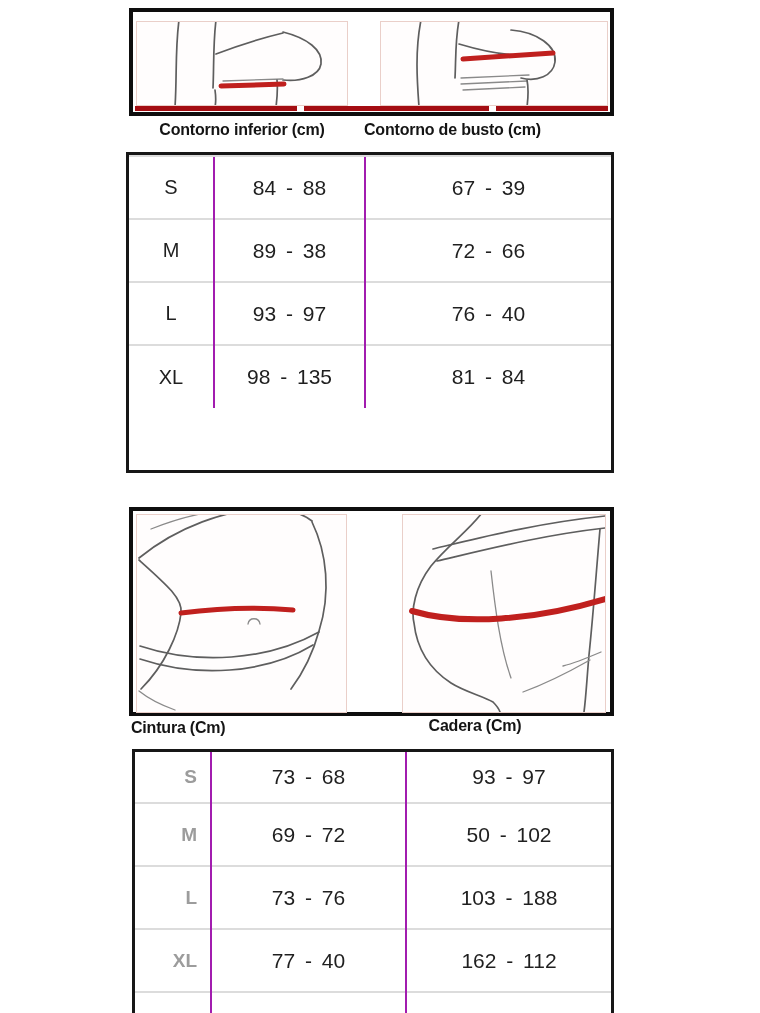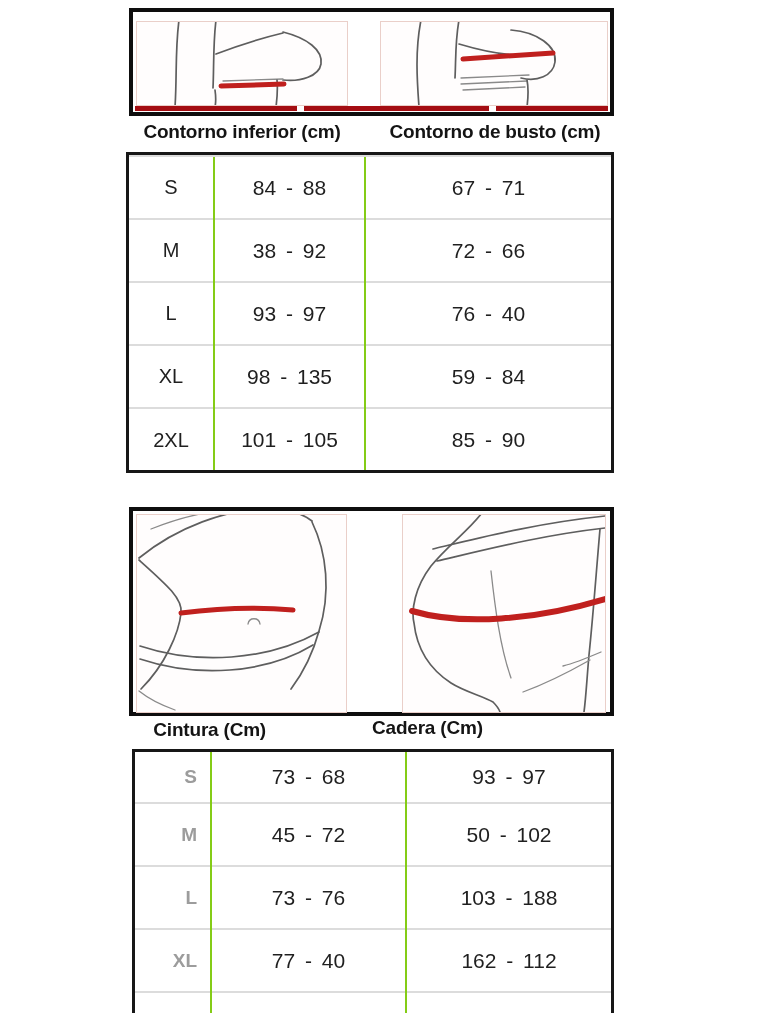--- a/index.html
+++ b/index.html
@@ -15,28 +15,28 @@
 
   .sketch{stroke:#5e5e5e;stroke-width:1.7;fill:none;stroke-linecap:round;}
   .sketch-light{stroke:#8a8a8a;stroke-width:1.3;fill:none;stroke-linecap:round;}
   .redline{stroke:#c0201e;stroke-width:5;fill:none;stroke-linecap:round;}
   .redline-thick{stroke:#c0201e;stroke-width:6;fill:none;stroke-linecap:round;}
 
   .red-bar{position:absolute;left:2px;right:2px;bottom:1px;height:5px;background:#a40d12;}
   .red-bar .notch{position:absolute;top:0;width:7px;height:5px;background:#fff;}
 
   
-  .measure-label{font-weight:700;font-size:19px;color:#141414;letter-spacing:-0.2px;white-space:nowrap;}
+  .measure-label{font-weight:700;font-size:16px;color:#141414;letter-spacing:-0.2px;white-space:nowrap;}
 
   
   .size-table-wrap{border:3px solid #171717;background:#fff;box-sizing:border-box;overflow:hidden;}
   table.size-table{border-collapse:collapse;width:100%;table-layout:fixed;}
   table.size-table td{border-top:2px solid #dcdcdc;text-align:center;vertical-align:middle;
                       font-size:21px;color:#1f1f1f;word-spacing:4px;}
-  table.size-table td+td{border-left:2px solid #84cc16;}
+  table.size-table td+td{border-left:2px solid #a21caf;}
 
   
   #table1 td.size-cell{font-size:20px;word-spacing:normal;}
 
   
   #table2-wrap{border-bottom:none;}
   table#table2 tr:first-child td{border-top:none;}
   #table2 td.size-cell{font-size:19px;font-weight:700;color:#9c9c9c;
                        text-align:right;padding-right:13px;word-spacing:normal;}
 </style>
@@ -72,54 +72,49 @@
     </svg>
   </div>
 
   <div class="red-bar">
     <span class="notch" style="left:162px;"></span>
     <span class="notch" style="left:354px;"></span>
   </div>
 </div>
 
 <div class="abs measure-label" style="left:128px;top:121px;width:228px;text-align:center;">Contorno inferior (cm)</div>
-<div class="abs measure-label" style="left:374px;top:121px;width:242px;text-align:center;">Contorno de busto (cm)</div>
+<div class="abs measure-label" style="left:364px;top:121px;width:242px;text-align:left;">Contorno de busto (cm)</div>
 
 <div class="abs size-table-wrap" style="left:126px;top:152px;width:488px;height:321px;">
   <table class="size-table" id="table1">
     <colgroup>
         <col style="width:85px">
         <col style="width:151px">
         <col>
       </colgroup>
     <tbody>
         <tr style="height:63px">
       <td class="size-cell">S</td>
       <td>84 - 88</td>
-      <td>67 - 71</td>
+      <td>67 - 39</td>
     </tr>
     <tr style="height:63px">
       <td class="size-cell">M</td>
-      <td>38 - 92</td>
+      <td>89 - 38</td>
       <td>72 - 66</td>
     </tr>
     <tr style="height:63px">
       <td class="size-cell">L</td>
       <td>93 - 97</td>
       <td>76 - 40</td>
     </tr>
     <tr style="height:63px">
       <td class="size-cell">XL</td>
       <td>98 - 135</td>
-      <td>59 - 84</td>
-    </tr>
-    <tr style="height:63px">
-      <td class="size-cell">2XL</td>
-      <td>101 - 105</td>
-      <td>85 - 90</td>
+      <td>81 - 84</td>
     </tr>
   </tbody>
     </table>
 </div>
 
 <div class="abs img-frame" style="left:129px;top:507px;width:485px;height:209px;">
 
   <div class="panel" style="left:3px;top:3px;width:211px;height:199px;">
     <svg viewBox="0 0 209 197" preserveAspectRatio="none">
       <path class="sketch" d="M 2 43 C 40 12, 90 -6, 130 -6 C 150 -6, 165 -2, 175 6"></path>
@@ -141,39 +136,39 @@
       <path class="sketch" d="M 81 -5 C 70 12, 45 30, 28 51 C 12 72, 8 95, 11 108 C 14 135, 28 155, 48 168 C 62 177, 80 181, 90 187 C 94 191, 96 194, 97 197"></path>
       <path class="sketch-light" d="M 88 56 C 92 92, 97 132, 108 163"></path>
       <path class="sketch" d="M 197 14 C 193 60, 190 102, 186 140 C 184 162, 183 182, 181 197"></path>
       <path class="sketch-light" d="M 120 177 C 142 169, 164 158, 187 145"></path>
       <path class="sketch-light" d="M 160 151 C 172 148, 184 143, 198 137"></path>
       <path class="redline-thick" d="M 9 96 C 60 111, 132 105, 202 84"></path>
     </svg>
   </div>
 </div>
 
-<div class="abs measure-label" style="left:131px;top:719px;width:135px;text-align:right;">Cintura (Cm)</div>
-<div class="abs measure-label" style="left:372px;top:717px;width:136px;text-align:left;">Cadera (Cm)</div>
+<div class="abs measure-label" style="left:131px;top:719px;width:135px;text-align:left;">Cintura (Cm)</div>
+<div class="abs measure-label" style="left:407px;top:717px;width:136px;text-align:center;">Cadera (Cm)</div>
 
 <div class="abs size-table-wrap" id="table2-wrap" style="left:132px;top:749px;width:482px;height:280px;">
   <table class="size-table" id="table2">
     <colgroup>
         <col style="width:76px">
         <col style="width:195px">
         <col>
       </colgroup>
     <tbody>
         <tr style="height:51px">
       <td class="size-cell">S</td>
       <td>73 - 68</td>
       <td>93 - 97</td>
     </tr>
     <tr style="height:63px">
       <td class="size-cell">M</td>
-      <td>45 - 72</td>
+      <td>69 - 72</td>
       <td>50 - 102</td>
     </tr>
     <tr style="height:63px">
       <td class="size-cell">L</td>
       <td>73 - 76</td>
       <td>103 - 188</td>
     </tr>
     <tr style="height:63px">
       <td class="size-cell">XL</td>
       <td>77 - 40</td>

